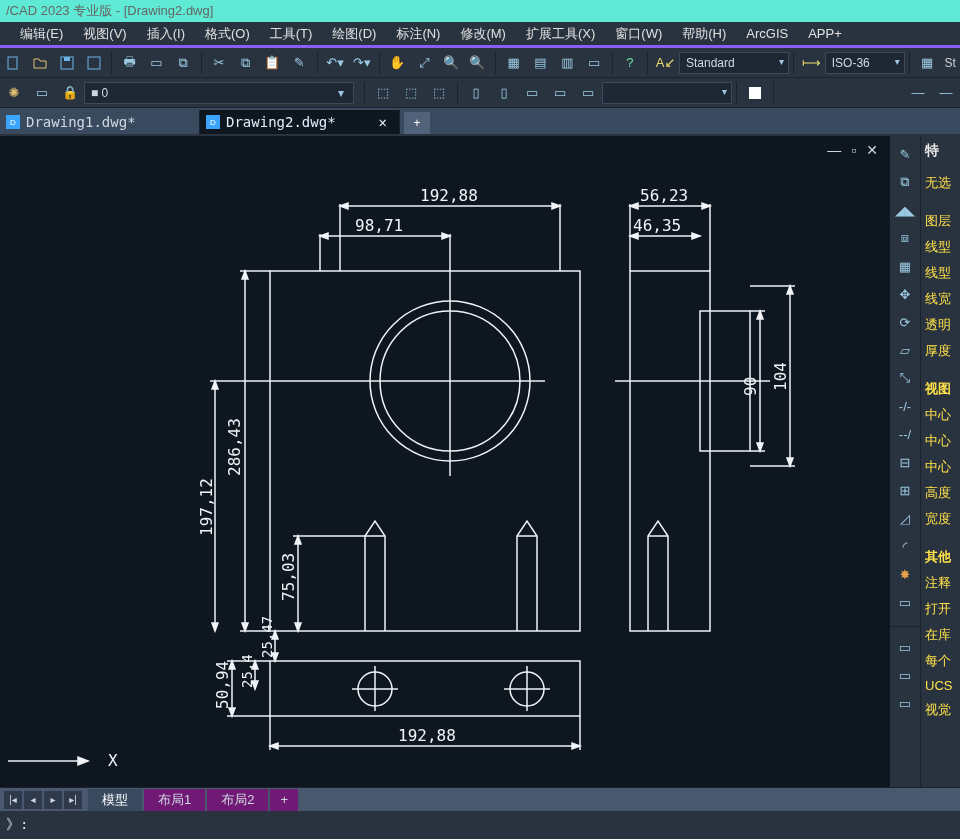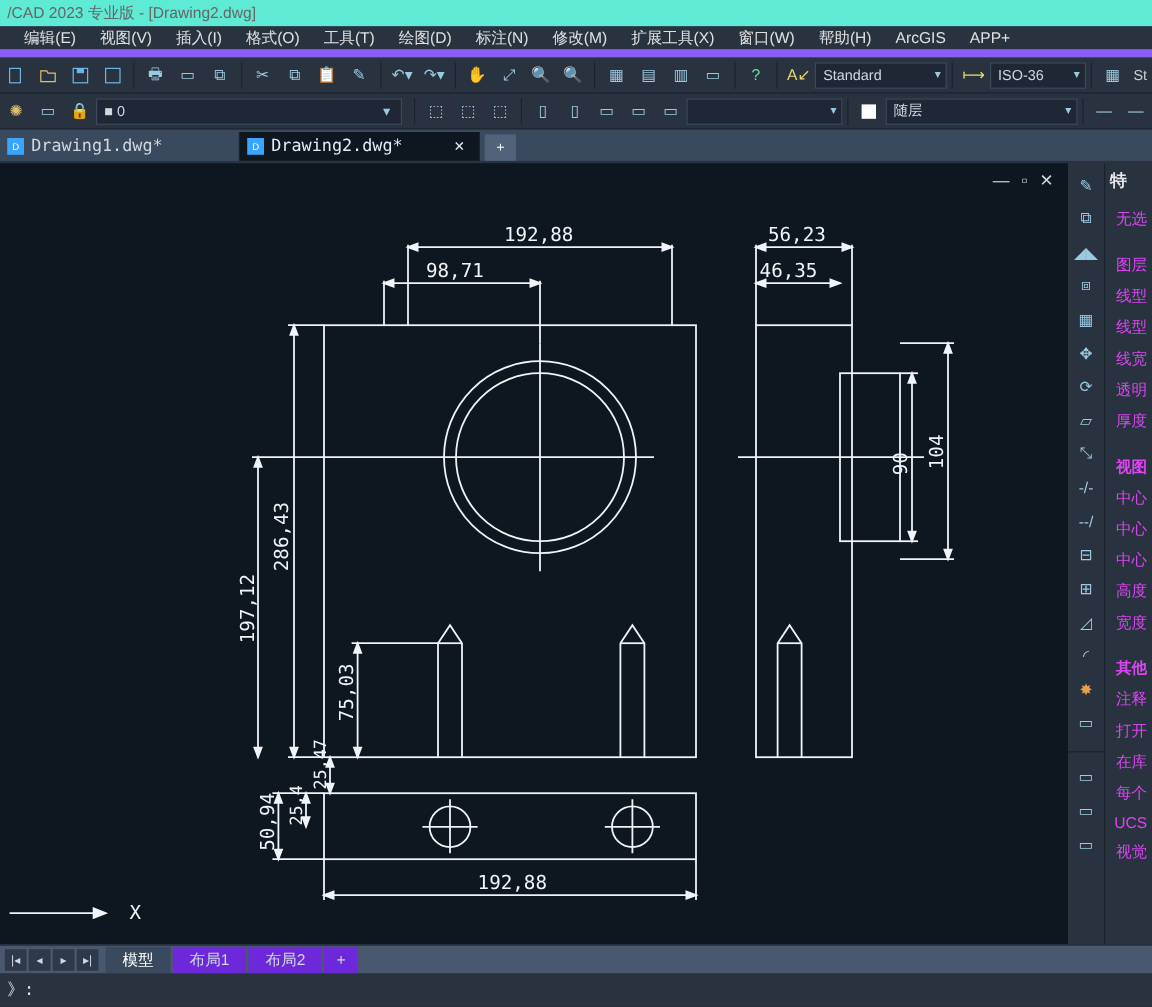--- a/index.html
+++ b/index.html
@@ -26,21 +26,21 @@
   }
 
   
   .menubar {
     height: 26px;
     background: #293340;
     display: flex;
     align-items: center;
     padding-left: 12px;
     gap: 4px;
-    border-bottom: 7px solid #8b5cf6;
+    border-bottom: 3px solid #8b5cf6;
   }
   .menubar .menu-item {
     padding: 3px 8px;
     color: #e0e0e0;
     font-size: 13px;
     cursor: default;
   }
 
   
   .toolbars {
@@ -156,24 +156,23 @@
     width:40px;
     background:#293340;
     border-left:1px solid #1a222e;
     overflow:hidden;
   }
   .props-panel .pp-title{
     font-size:14px; font-weight:bold; color:#e8e8e8;
     padding:6px 4px 10px;
   }
   .props-panel .pp-row{
-    font-size:13px; color:#d946ef;
+    font-size:13px; color:#fde047;
     padding:4px 4px;
     white-space:nowrap;
-    text-align:right;
   }
   .props-panel .pp-gap{ height:12px;}
   .props-panel .pp-sub{ font-weight:bold;}
 
   
   .bottom{
     position:absolute;
     left:0;right:0;bottom:0;
     height:52px;
     background:#293340;
@@ -181,21 +180,21 @@
   .layout-tabs{
     height:24px;
     background:#49586f;
     display:flex;align-items:center;
     border-top:1px solid #1a222e;
   }
   .nav-btns{display:flex;margin:0 4px;}
   .nav-btns .nb{width:18px;height:18px;display:flex;align-items:center;justify-content:center;
     background:#2e3a4c;margin-right:2px;color:#cfd8e2;font-size:10px;}
   .ltab{height:22px;padding:0 14px;display:flex;align-items:center;
-    background:#6d28d9;color:#cfd8e2;font-size:13px;margin-right:2px;}
+    background:#701a75;color:#cfd8e2;font-size:13px;margin-right:2px;}
   .ltab.active{background:#3a4a5e;color:#fff;}
   .ltab.add{padding:0 10px;}
   .cmdline{
     height:28px; display:flex;align-items:center;
     padding:0 6px;font-size:14px;color:#dbe3ee;font-family:"SimSun",monospace;
   }
 
   .svg-stroke{ stroke:#f0f3f7; stroke-width:1.5; fill:none;}
   .dim-text{ fill:#f0f3f7; font-family:"SimSun","NSimSun",monospace; font-size:16px;}
   .dim-text-v{ fill:#f0f3f7; font-family:"SimSun","NSimSun",monospace; font-size:16px;}
@@ -295,21 +294,20 @@
     <div class="tbtn">▯</div>
     <div class="tbtn">▯</div>
     <div class="tbtn">▭</div>
     <div class="tbtn">▭</div>
     <div class="tbtn">▭</div>
     <div class="dropdown" style="min-width:130px"></div>
     <div class="sep"></div>
     <div class="tbtn">
         <span style="width:12px;height:12px;background:#fff;display:inline-block"></span>
       </div>
-    <div class="dropdown" style="min-width:160px">随层</div>
     <div class="sep"></div>
     <div style="flex:1"></div>
     <div class="tbtn">—</div>
     <div class="tbtn">—</div>
   </div>
 </div>
 
 <div class="doctabs">
   <div class="doctab">
     <span class="dwg-ico">D</span>

